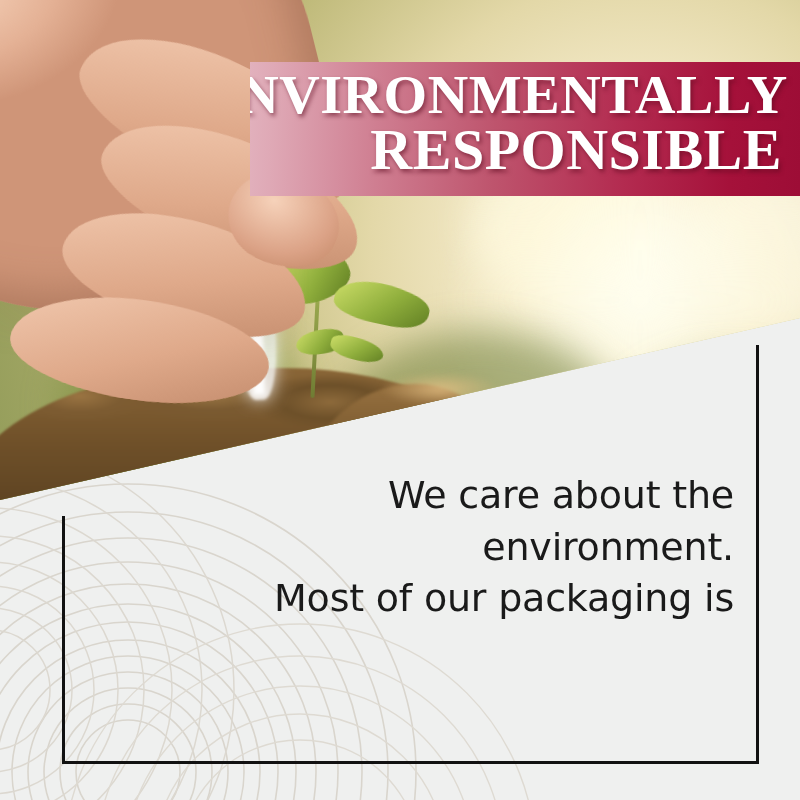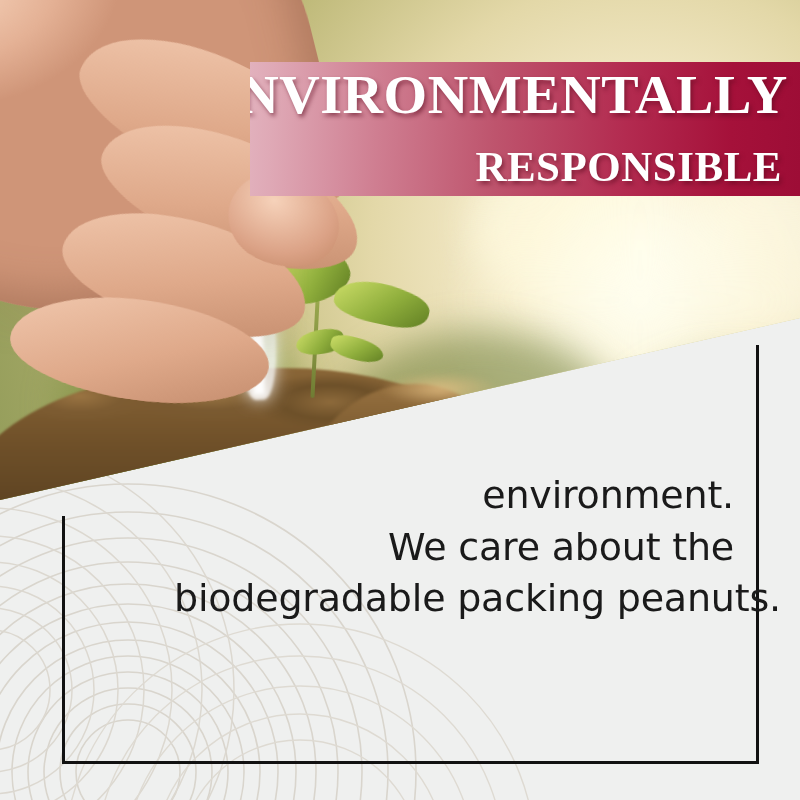--- a/index.html
+++ b/index.html
@@ -164,21 +164,21 @@
     position:absolute;right:18px;top:6px;
     text-align:right;
     color:#fff;
     font-family:"Liberation Serif", serif;
     font-weight:700;
     line-height:.98;
     letter-spacing:.5px;
     text-shadow:2px 3px 4px rgba(90,10,30,.55);
   }
   .ttl1{font-size:55px;display:block;transform:scaleX(1.02);}
-  .ttl2{font-size:43px;display:block;margin-top:24px;}
+  .ttl2{font-size:58px;display:block;}
 
   
   .hand-over-banner{
     position:absolute;left:0;top:0;width:800px;height:560px;
     -webkit-clip-path:polygon(0 0,250px 0,250px 560px,0 560px);
     clip-path:polygon(0 0,250px 0,250px 560px,0 560px);
     pointer-events:none;
   }
 
   
@@ -309,18 +309,18 @@
         <div class="fingertip"></div>
       </div>
     </div>
   </div>
 
   <div class="frame-left"></div>
   <div class="frame-right"></div>
   <div class="frame-bottom"></div>
 
   <div class="copy">
+    <span class="ln">We care about the</span>
     <span class="ln">environment.</span>
-    <span class="ln">We care about the</span>
-    <span class="ln">biodegradable packing peanuts.</span>
+    <span class="ln">Most of our packaging is</span>
   </div>
 
 </div>
 
 </body></html>

